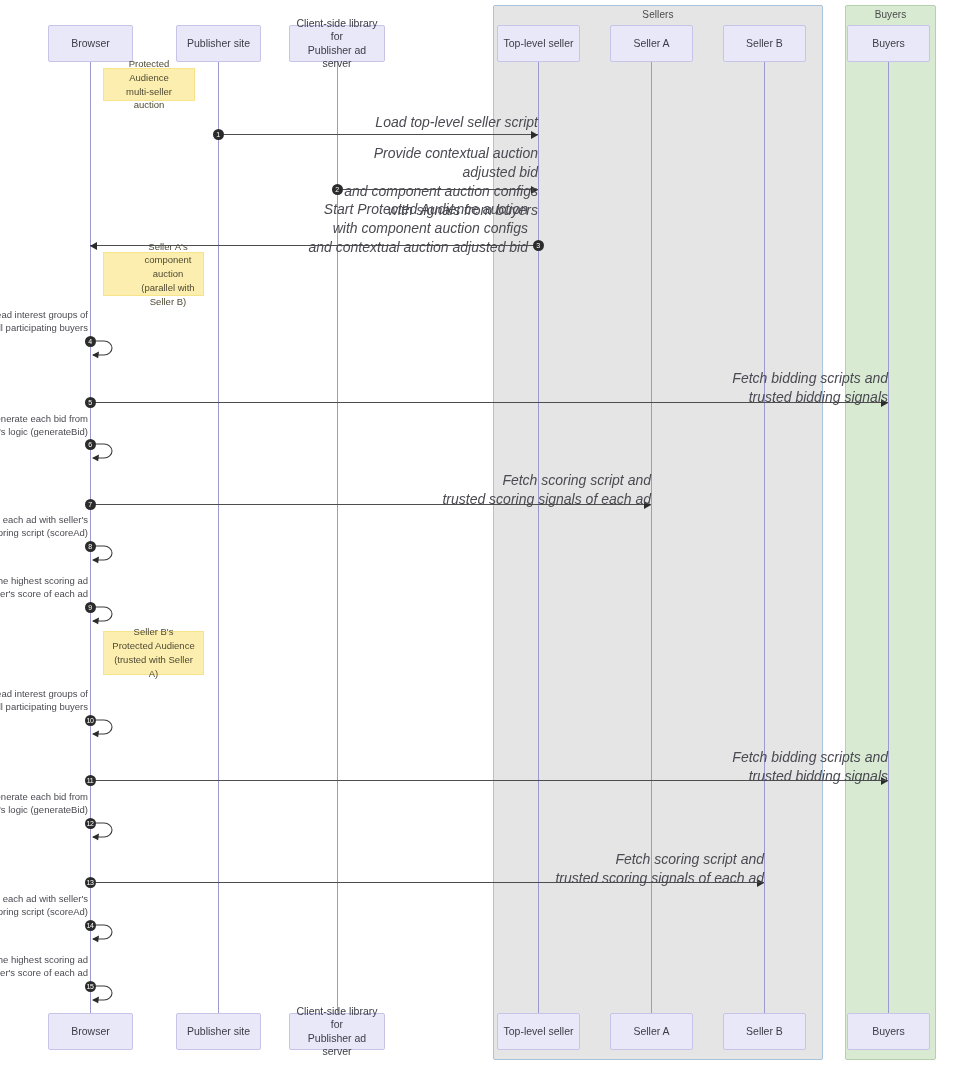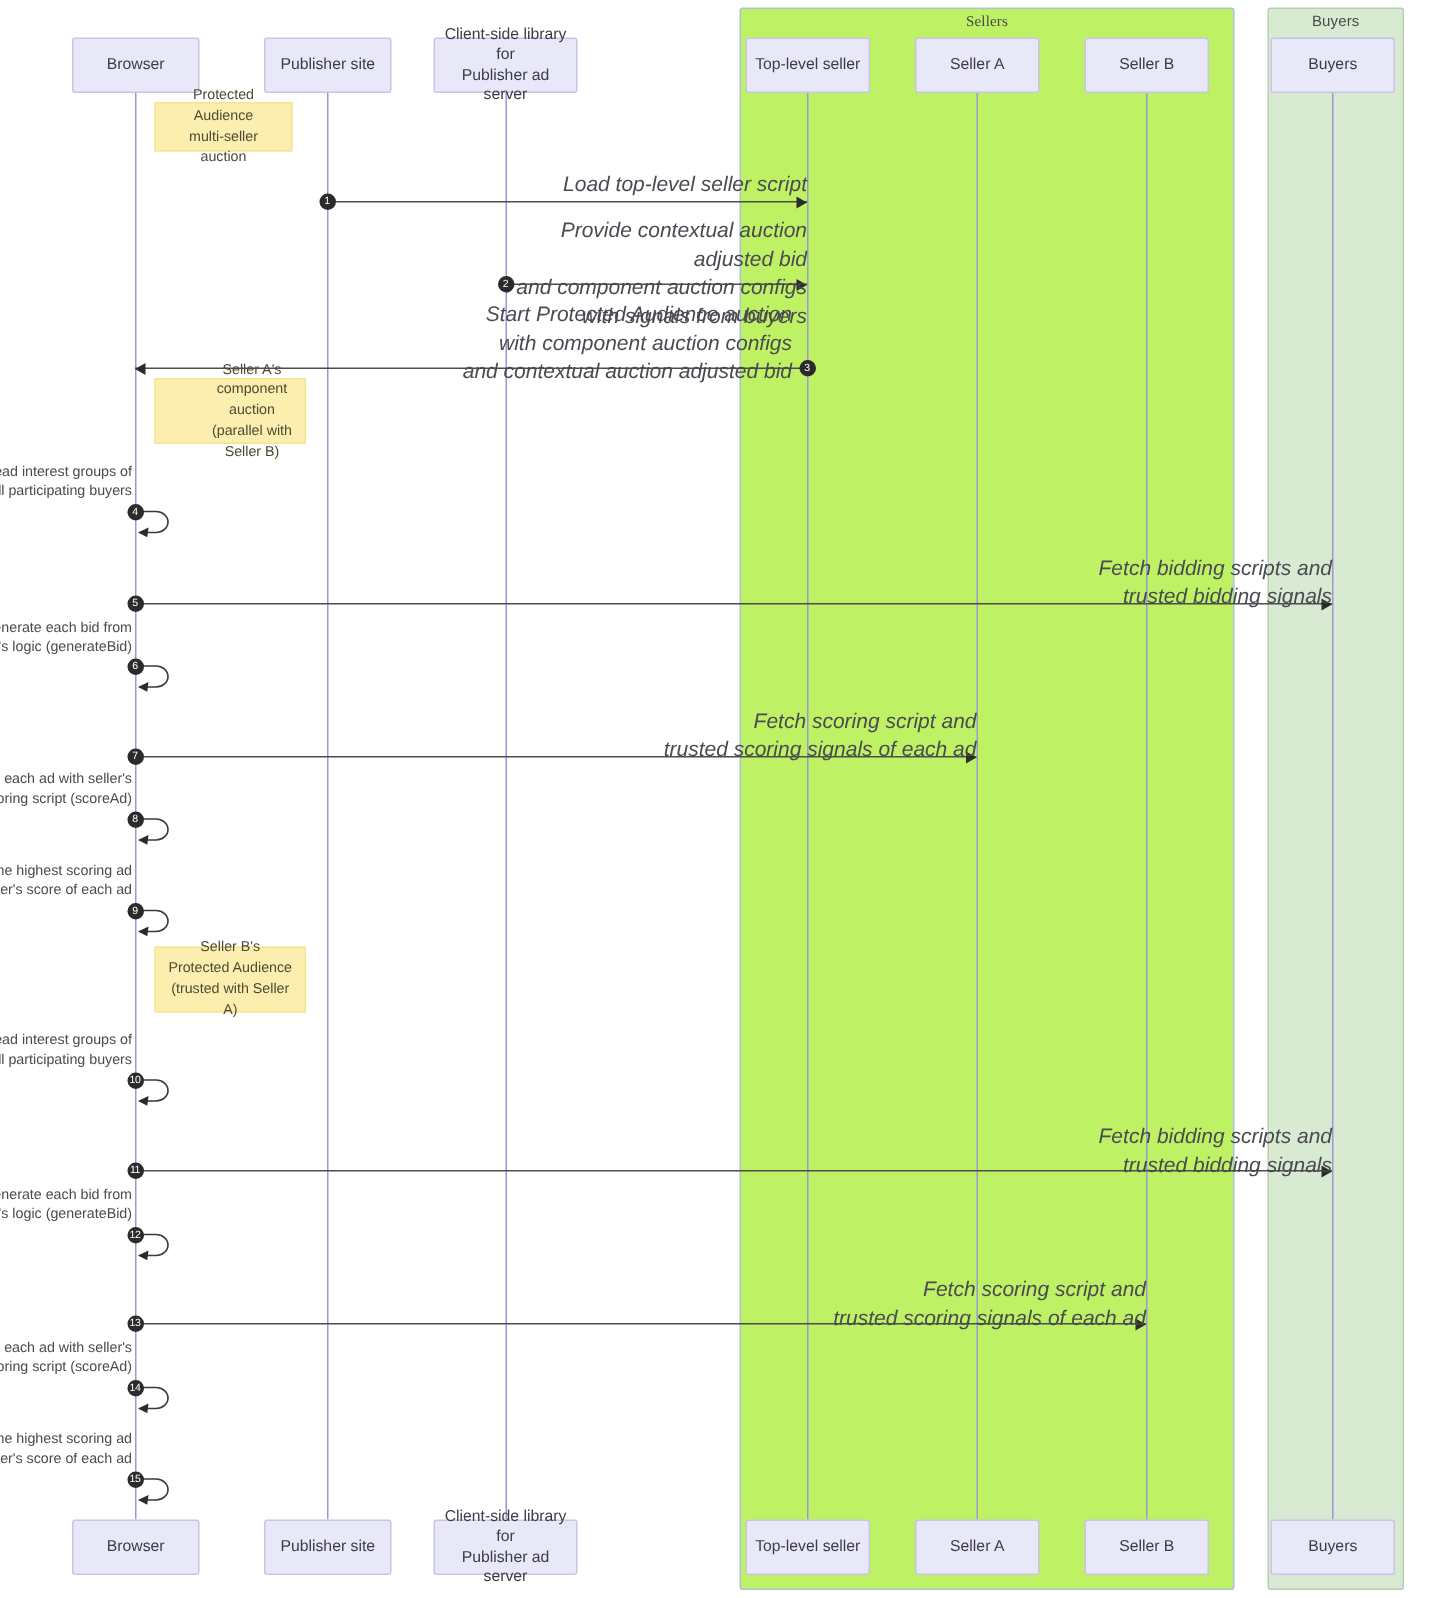--- a/index.html
+++ b/index.html
@@ -19,23 +19,22 @@
     overflow: hidden;
   }
   
   .group-box {
     position: absolute;
     box-sizing: border-box;
     border: 1px solid #b9c9d6;
     border-radius: 2px;
   }
   .group-box.sellers {
-    background: #bef264;
+    background: #e5e5e5;
     border-color: #a9c4da;
-    font-family: Liberation Serif, serif;
   }
   .group-box.buyers {
     background: #d9ead3;
     border-color: #b6cfae;
   }
   .group-label {
     position: absolute;
     top: 3px;
     left: 0;
     right: 0;

